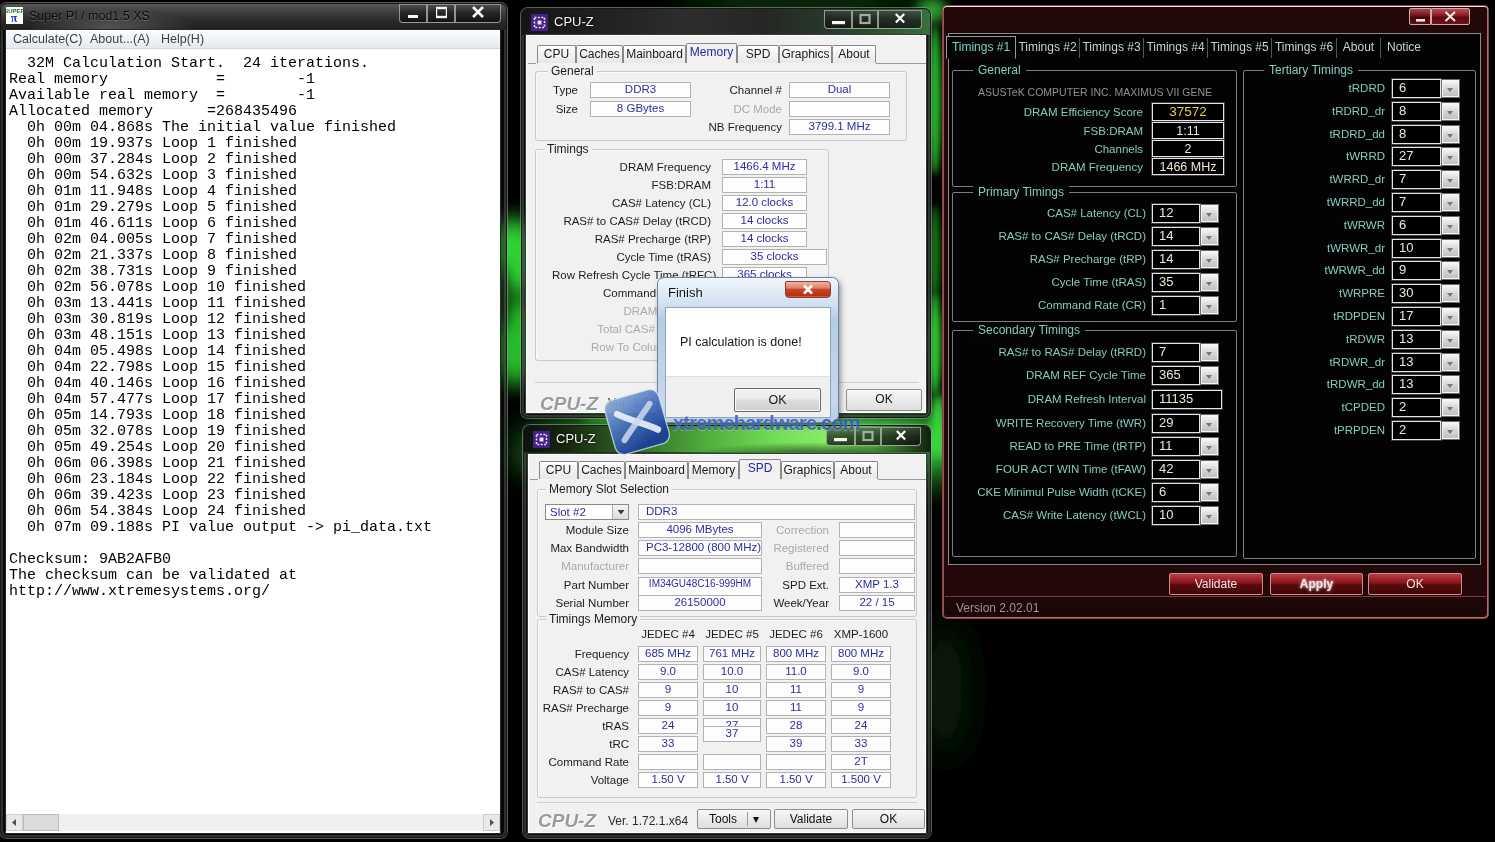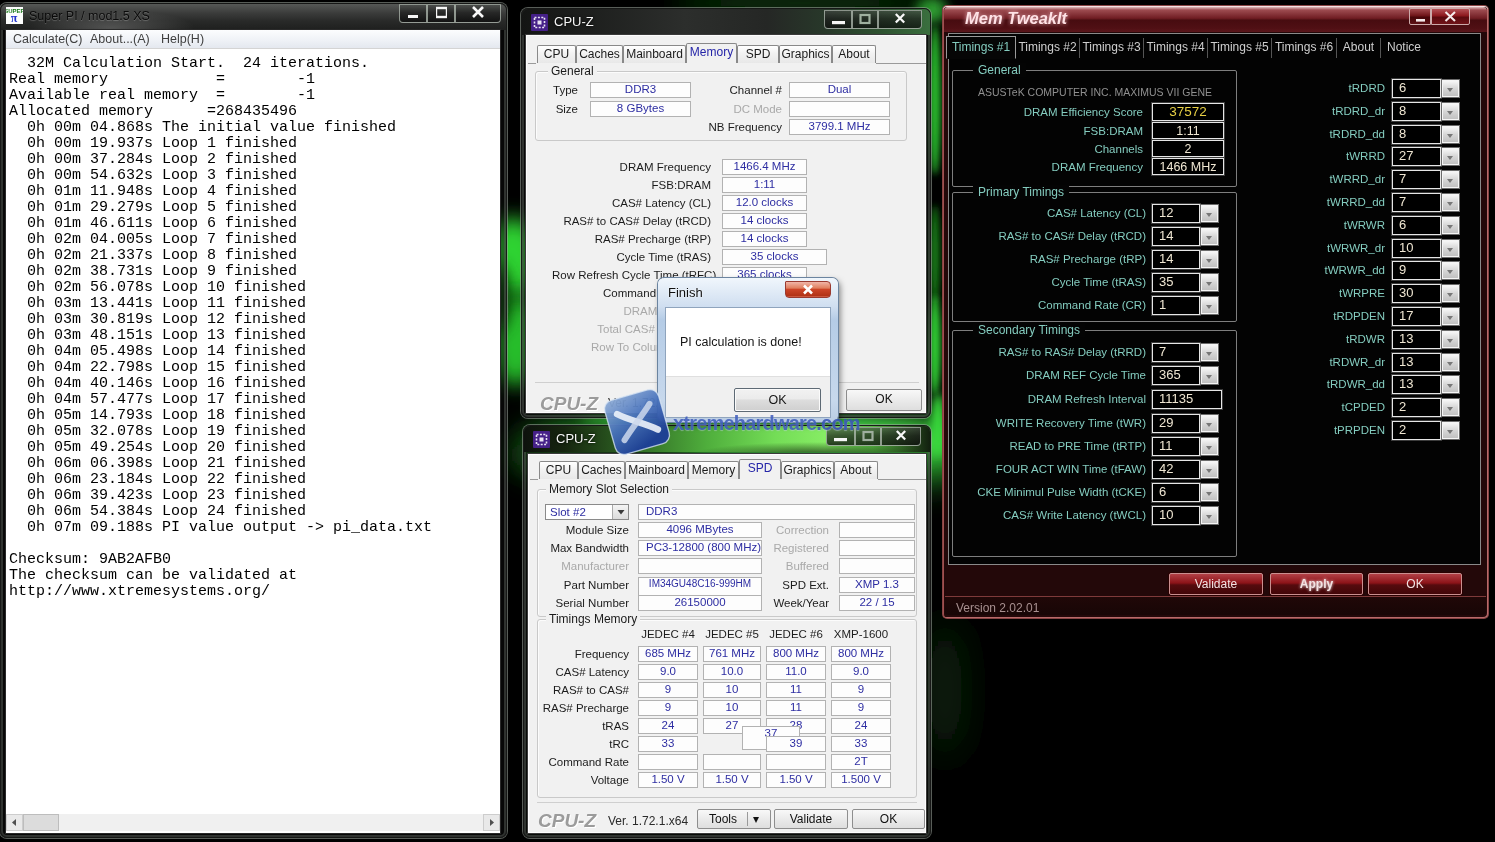--- a/index.html
+++ b/index.html
@@ -211,20 +211,23 @@
     <div class="fld" style="left:64px;top:47px;width:101px;height:16px;">DDR3</div>
     <div class="lab" style="left:176px;top:49px;width:80px;">Channel #</div>
     <div class="fld" style="left:263px;top:47px;width:101px;height:16px;">Dual</div>
     <div class="lab" style="left:10px;top:68px;width:42px;">Size</div>
     <div class="fld" style="left:64px;top:66px;width:101px;height:16px;">8 GBytes</div>
     <div class="lab gr" style="left:176px;top:68px;width:80px;">DC Mode</div>
     <div class="fld" style="left:263px;top:66px;width:101px;height:16px;"></div>
     <div class="lab" style="left:156px;top:86px;width:100px;">NB Frequency</div>
     <div class="fld" style="left:263px;top:84px;width:101px;height:16px;">3799.1 MHz</div>
 
+    <div class="gbox" style="left:9px;top:114px;width:294px;height:212px;">
+          <div class="glab">Timings</div>
+        </div>
     <div class="lab" style="left:26px;top:126px;width:159px;">DRAM Frequency</div>
     <div class="fld" style="left:196px;top:124px;width:85px;height:16px;">1466.4 MHz</div>
     <div class="lab" style="left:26px;top:144px;width:159px;">FSB:DRAM</div>
     <div class="fld" style="left:196px;top:142px;width:85px;height:16px;">1:11</div>
     <div class="lab" style="left:26px;top:162px;width:159px;">CAS# Latency (CL)</div>
     <div class="fld" style="left:196px;top:160px;width:85px;height:16px;">12.0 clocks</div>
     <div class="lab" style="left:26px;top:180px;width:159px;">RAS# to CAS# Delay (tRCD)</div>
     <div class="fld" style="left:196px;top:178px;width:85px;height:16px;">14 clocks</div>
     <div class="lab" style="left:26px;top:198px;width:159px;">RAS# Precharge (tRP)</div>
     <div class="fld" style="left:196px;top:196px;width:85px;height:16px;">14 clocks</div>
@@ -340,21 +343,21 @@
     <div class="fld" style="left:175px;top:246px;width:58px;height:16px;">10</div>
     <div class="fld" style="left:238px;top:246px;width:60px;height:16px;">11</div>
     <div class="fld" style="left:303px;top:246px;width:60px;height:16px;">9</div>
     <div class="lab" style="left:11px;top:266px;width:90px;">tRAS</div>
     <div class="fld" style="left:110px;top:264px;width:60px;height:16px;">24</div>
     <div class="fld" style="left:175px;top:264px;width:58px;height:16px;">27</div>
     <div class="fld" style="left:238px;top:264px;width:60px;height:16px;">28</div>
     <div class="fld" style="left:303px;top:264px;width:60px;height:16px;">24</div>
     <div class="lab" style="left:11px;top:284px;width:90px;">tRC</div>
     <div class="fld" style="left:110px;top:282px;width:60px;height:16px;">33</div>
-    <div class="fld" style="left:175px;top:272px;width:58px;height:24px;margin-left:39px;">37</div>
+    <div class="fld" style="left:175px;top:272px;width:58px;height:16px;">37</div>
     <div class="fld" style="left:238px;top:282px;width:60px;height:16px;">39</div>
     <div class="fld" style="left:303px;top:282px;width:60px;height:16px;">33</div>
     <div class="lab" style="left:11px;top:302px;width:90px;">Command Rate</div>
     <div class="fld" style="left:110px;top:300px;width:60px;height:16px;"></div>
     <div class="fld" style="left:175px;top:300px;width:58px;height:16px;"></div>
     <div class="fld" style="left:238px;top:300px;width:60px;height:16px;"></div>
     <div class="fld" style="left:303px;top:300px;width:60px;height:16px;">2T</div>
     <div class="lab" style="left:11px;top:320px;width:90px;">Voltage</div>
     <div class="fld" style="left:110px;top:318px;width:60px;height:16px;">1.50 V</div>
     <div class="fld" style="left:175px;top:318px;width:58px;height:16px;">1.50 V</div>
@@ -365,24 +368,20 @@
     <div class="cpuzlogo" style="left:10px;top:356px;font-size:19px;">CPU-Z</div>
     <div class="abs" style="left:80px;top:360px;font-size:12px;color:#2b2b2b;">Ver. 1.72.1.x64</div>
     <div class="wbtn" style="left:169px;top:355px;width:74px;height:20px;line-height:18px;">Tools&nbsp;&nbsp;&nbsp;<span style="border-left:1px solid #9a9a9a;padding-left:5px;">▾</span></div>
     <div class="wbtn" style="left:246px;top:355px;width:74px;height:20px;line-height:18px;">Validate</div>
     <div class="wbtn" style="left:324px;top:355px;width:73px;height:20px;line-height:18px;">OK</div>
   </div>
 </div>
 
 <div class="abs" id="memtweak" style="left:943px;top:6px;width:545px;height:612px;background:#230809;border-radius:4px;
  box-shadow:0 0 0 1px #884444, inset 0 1px 0 #f4e3e3, inset -1px -1px 0 #b86a6a, inset 1px 0 0 #a05050;">
-  <div class="abs" style="left:1px;top:1px;width:543px;height:25px;border-radius:4px 4px 0 0;
-    background:linear-gradient(180deg,#dfbcbc 0%,#9d4b50 12%,#701d23 45%,#470c10 53%,#500f14 85%,#5a161b 100%);">
-    <div class="abs" style="left:21px;top:2px;font-size:16.5px;font-weight:bold;font-style:italic;color:#ffe2e6;text-shadow:0 0 4px rgba(255,200,210,0.9),0 1px 1px #400;">Mem TweakIt</div>
-  </div>
   <div class="abs" style="left:466px;top:2px;width:22px;height:17px;background:linear-gradient(180deg,#a34a4e,#6e1418 45%,#470609 55%,#5c1014);border:1px solid #caa;border-radius:2px 0 0 2px;">
     <svg width="20" height="15" viewBox="0 0 20 15">
           <rect x="6" y="10" width="9" height="2.6" fill="#f4eaea"></rect>
         </svg></div>
   <div class="abs" style="left:488px;top:2px;width:39px;height:17px;background:linear-gradient(180deg,#b55156,#8c181d 45%,#5c0a0e 55%,#701419);border:1px solid #caa;border-radius:0 2px 2px 0;">
     <svg width="37" height="15" viewBox="0 0 37 15">
           <path d="M13.5 3 L23 12 M23 3 L13.5 12" stroke="#f6ecec" stroke-width="2.1"></path>
         </svg></div>
 
   <div class="abs" style="left:5px;top:27px;width:533px;height:532px;background:#030303;border:1px solid #8a8a8a;"></div>
@@ -450,20 +449,23 @@
   <div class="mtlab" style="left:20px;top:457px;width:183px;text-align:right;">FOUR ACT WIN Time (tFAW)</div>
   <div class="mtfld" style="left:209px;top:454px;width:48px;height:19px;">42</div>
       <div class="mtspin" style="left:257px;top:454px;height:19px;"></div>
   <div class="mtlab" style="left:20px;top:480px;width:183px;">CKE Minimul Pulse Width (tCKE)</div>
   <div class="mtfld" style="left:209px;top:477px;width:48px;height:19px;">6</div>
       <div class="mtspin" style="left:257px;top:477px;height:19px;"></div>
   <div class="mtlab" style="left:20px;top:503px;width:183px;">CAS# Write Latency (tWCL)</div>
   <div class="mtfld" style="left:209px;top:500px;width:48px;height:19px;">10</div>
       <div class="mtspin" style="left:257px;top:500px;height:19px;"></div>
 
+  <div class="mtgbox" style="left:300px;top:64px;width:233px;height:489px;">
+        <div class="mtglab">Tertiary Timings</div>
+      </div>
   <div class="mtlab" style="left:302px;top:76px;width:140px;">tRDRD</div>
   <div class="mtfld" style="left:449px;top:73px;width:49px;height:19px;">6</div>
       <div class="mtspin" style="left:498px;top:73px;height:19px;"></div>
   <div class="mtlab" style="left:302px;top:99px;width:140px;">tRDRD_dr</div>
   <div class="mtfld" style="left:449px;top:96px;width:49px;height:19px;">8</div>
       <div class="mtspin" style="left:498px;top:96px;height:19px;"></div>
   <div class="mtlab" style="left:302px;top:122px;width:140px;">tRDRD_dd</div>
   <div class="mtfld" style="left:449px;top:119px;width:49px;height:19px;">8</div>
       <div class="mtspin" style="left:498px;top:119px;height:19px;"></div>
   <div class="mtlab" style="left:302px;top:144px;width:140px;">tWRRD</div>

